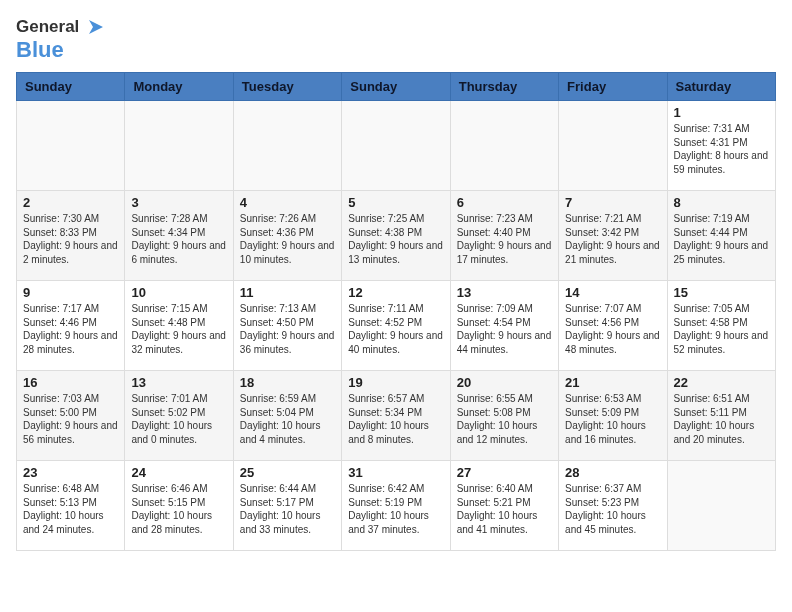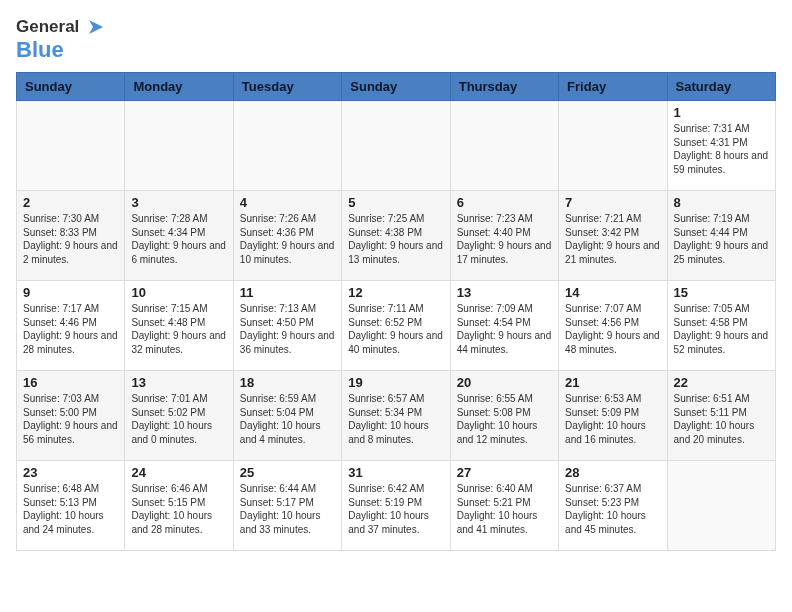--- a/index.html
+++ b/index.html
@@ -189,21 +189,21 @@
         </td>
         <td>
           <span class="day-number">11</span>
           <div class="cell-text">Sunrise: 7:13 AM
 Sunset: 4:50 PM
 Daylight: 9 hours and 36 minutes.</div>
         </td>
         <td>
           <span class="day-number">12</span>
           <div class="cell-text">Sunrise: 7:11 AM
-Sunset: 6:52 PM
+Sunset: 4:52 PM
 Daylight: 9 hours and 40 minutes.</div>
         </td>
         <td>
           <span class="day-number">13</span>
           <div class="cell-text">Sunrise: 7:09 AM
 Sunset: 4:54 PM
 Daylight: 9 hours and 44 minutes.</div>
         </td>
         <td>
           <span class="day-number">14</span>

